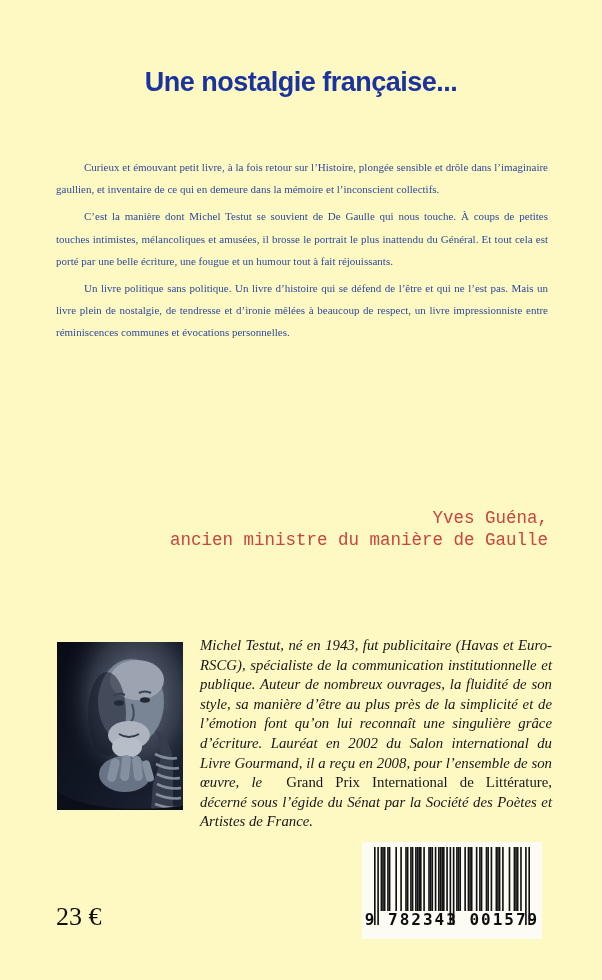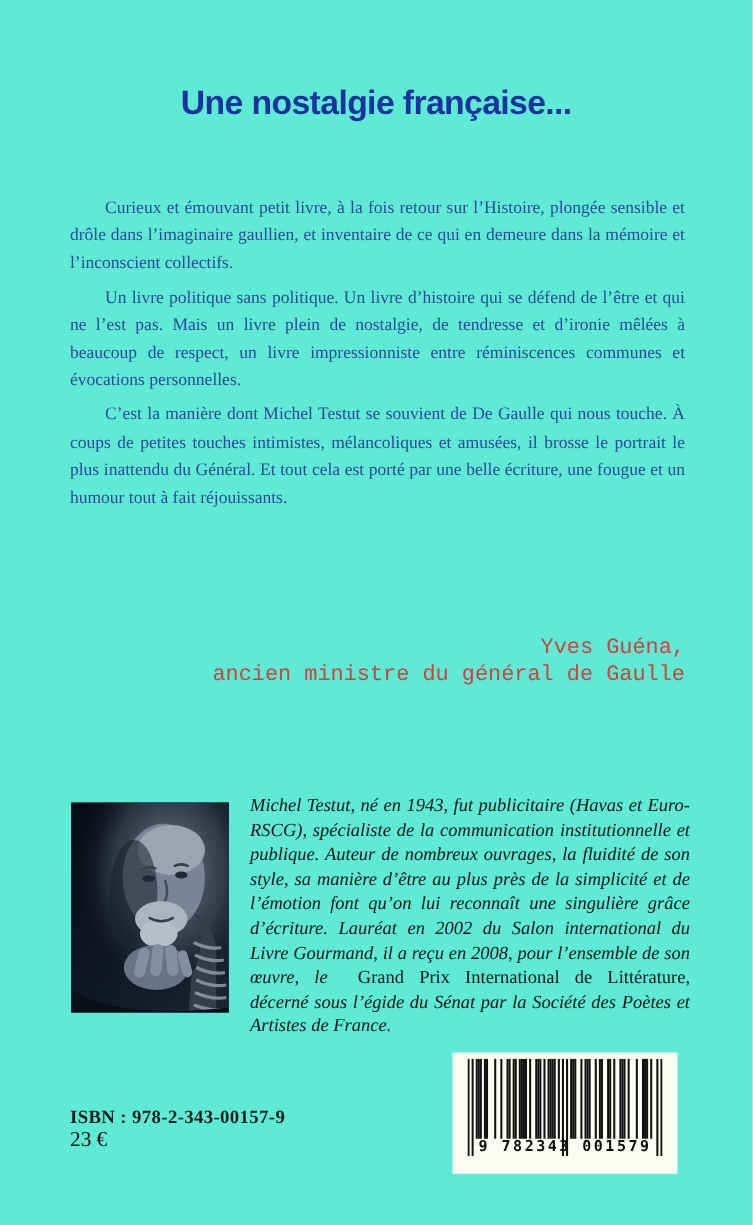--- a/index.html
+++ b/index.html
@@ -1,33 +1,33 @@
 <!DOCTYPE html>
 <html><head>
 <meta charset="utf-8">
 <style>
   html,body { margin:0; padding:0; }
   body {
     width:602px; height:980px; background:#fffefa;
     font-family:"Liberation Serif", serif;
     overflow:hidden;
   }
-  .page { position:relative; width:602px; height:980px; background:#5eead4; }
+  .page { position:relative; width:602px; height:980px; background:#fef9c3; }
 
   .title {
     position:absolute; top:67px; left:0; width:100%; margin:0;
     text-align:center;
     font-family:"Liberation Sans", sans-serif;
     font-weight:bold; font-size:27px; letter-spacing:-0.5px;
     color:#1b339c;
   }
 
   .synopsis {
     position:absolute; left:56px; top:156px; width:492px;
-    color:#2e4a99; font-size:14px; line-height:22.2px;
+    color:#2e4a99; font-size:11px; line-height:22.2px;
     text-align:justify;
   }
   .synopsis p { margin:0; text-indent:28px; }
   .synopsis p + p { margin-top:5px; }
 
   .quote { position:absolute; left:56px; top:499px; width:492px; color:#c9453e; }
   .quote-text {
     margin:0; font-style:italic; font-size:18px; line-height:23px;
     text-indent:28px; text-align:justify;
   }
@@ -43,52 +43,52 @@
     position:absolute; left:200px; top:636px; width:352px; margin:0;
     font-size:14.8px; line-height:19.6px; text-align:justify;
     color:#161616; font-style:italic;
   }
   .bio .roman { font-style:normal;margin-left:12px; }
 
   .isbn {
     position:absolute; left:56px; top:886px;
     font-size:15px; font-weight:bold; letter-spacing:0.3px; color:#1f1f1f;
   }
-  .price { position:absolute; left:56px; top:902px; font-size:17px; color:#111; }
+  .price { position:absolute; left:56px; top:902px; font-size:26px; color:#111; }
 
   .barcode {
     position:absolute; left:362px; top:842px; width:180px; height:97px;
     background:#fcfcf5;
   }
   .barcode svg { position:absolute; left:12px; top:5px; }
   .barcode-digits {
     position:absolute; left:0; right:0; top:68px; height:16px;
     text-align:center;
     font-family:"DejaVu Sans Mono", monospace;
-    font-size:12px; font-weight:bold; letter-spacing:2px; color:#0d0d0d;
+    font-size:16px; font-weight:bold; letter-spacing:2px; color:#0d0d0d;
     white-space:pre;
   }
 </style>
 </head>
 <body>
 
 <div class="page">
 
   <h1 class="title">Une nostalgie française...</h1>
 
   <div class="synopsis">
     <p>Curieux et émouvant petit livre, à la fois retour sur l’Histoire, plongée sensible et drôle dans l’imaginaire gaullien, et inventaire de ce qui en demeure dans la mémoire et l’inconscient collectifs.</p>
+    <p>C’est la manière dont Michel Testut se souvient de De Gaulle qui nous touche. À coups de petites touches intimistes, mélancoliques et amusées, il brosse le portrait le plus inattendu du Général. Et tout cela est porté par une belle écriture, une fougue et un humour tout à fait réjouissants.</p>
     <p>Un livre politique sans politique. Un livre d’histoire qui se défend de l’être et qui ne l’est pas. Mais un livre plein de nostalgie, de tendresse et d’ironie mêlées à beaucoup de respect, un livre impressionniste entre réminiscences communes et évocations personnelles.</p>
-    <p>C’est la manière dont Michel Testut se souvient de De Gaulle qui nous touche. À coups de petites touches intimistes, mélancoliques et amusées, il brosse le portrait le plus inattendu du Général. Et tout cela est porté par une belle écriture, une fougue et un humour tout à fait réjouissants.</p>
   </div>
 
   <div class="quote">
     <div class="quote-attr">
       <div>Yves Guéna,</div>
-      <div>ancien ministre du général de Gaulle</div>
+      <div>ancien ministre du manière de Gaulle</div>
     </div>
   </div>
 
   <div class="author-photo">
     <svg viewBox="0 0 126 168" preserveAspectRatio="none">
       <defs>
         <linearGradient id="pgbg" x1="0" y1="0" x2="1" y2="1">
           <stop offset="0" stop-color="#04060b"></stop>
           <stop offset="0.55" stop-color="#10141d"></stop>
           <stop offset="1" stop-color="#1d232e"></stop>
@@ -128,21 +128,20 @@
         <rect x="76" y="114" width="9" height="25" rx="4.5" transform="rotate(-6 80 126)"></rect>
         <rect x="87" y="118" width="8" height="22" rx="4" transform="rotate(-16 91 129)"></rect>
       </g>
       <path d="M0,150 q40,24 126,14 l0,4 l-126,0 Z" fill="#070a10"></path>
       <rect width="126" height="168" fill="#1c2e52" opacity="0.16"></rect>
     </svg>
   </div>
 
   <p class="bio" id="bio"><span>Michel Testut, né en 1943, fut publicitaire (Havas et Euro-RSCG), spécialiste de la communication institutionnelle et publique. Auteur de nombreux ouvrages, la fluidité de son style, sa manière d’être au plus près de la simplicité et de l’émotion font qu’on lui reconnaît une singulière grâce d’écriture. Lauréat en 2002 du Salon international du Livre Gourmand, il a reçu en 2008, pour l’ensemble de son œuvre, le </span><span class="roman">Grand Prix International de Littérature,</span><span> décerné sous l’égide du Sénat par la Société des Poètes et Artistes de France.</span></p>
 
-  <div class="isbn">ISBN : 978-2-343-00157-9</div>
   <div class="price">23 €</div>
 
   <div class="barcode">
     <svg id="barcode-svg" viewBox="0 0 95 39" preserveAspectRatio="none" width="156" height="78">
         <rect x="0" y="0" width="1" height="39" fill="#121212"></rect>
         <rect x="2" y="0" width="1" height="39" fill="#121212"></rect>
         <rect x="4" y="0" width="1" height="32" fill="#121212"></rect>
         <rect x="5" y="0" width="1" height="32" fill="#121212"></rect>
         <rect x="6" y="0" width="1" height="32" fill="#121212"></rect>
         <rect x="8" y="0" width="1" height="32" fill="#121212"></rect>

